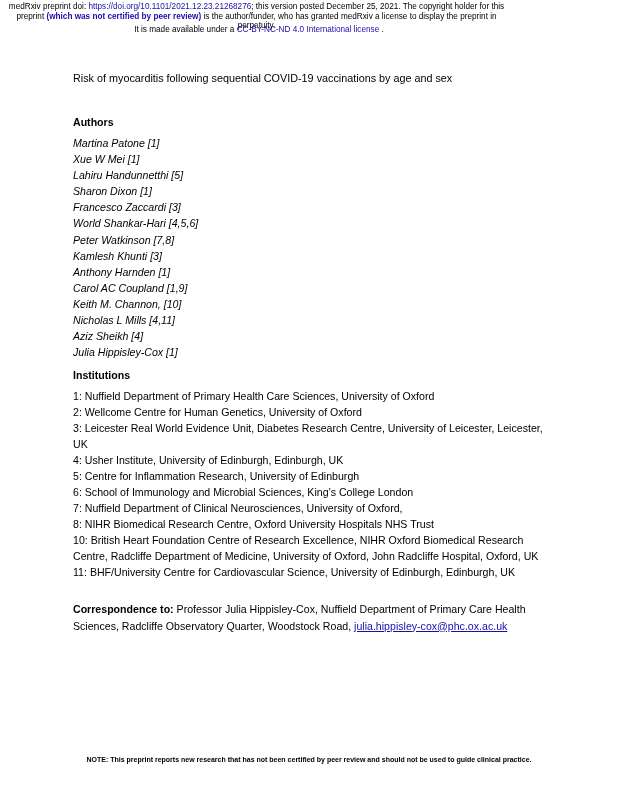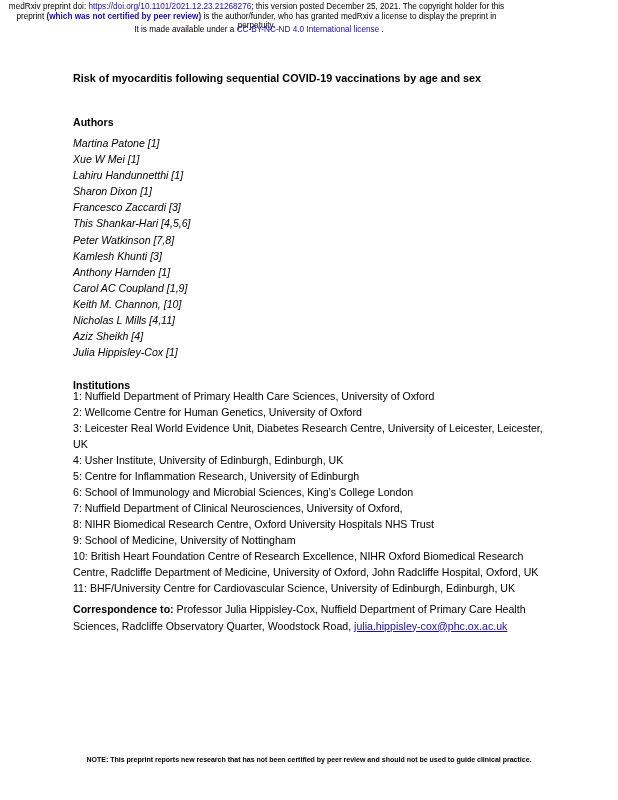--- a/index.html
+++ b/index.html
@@ -2,21 +2,21 @@
 <html><head>
 <meta charset="utf-8">
 <style>
   html, body { margin: 0; padding: 0; background: #ffffff; }
   body { width: 618px; height: 800px; position: relative; overflow: hidden; font-family: "Liberation Sans", sans-serif; color: #000; }
   .header { position: absolute; top: 2px; left: 0; width: 513px; text-align: center; font-family: "Liberation Sans", sans-serif; font-size: 8.2px; line-height: 9.5px; color: #000; }
   .header a { color: #1a0dab; text-decoration: none; }
   .header .bold-blue { color: #1a0dab; font-weight: bold; }
   .license { position: absolute; top: 25px; left: 0; width: 518px; text-align: center; font-size: 8.2px; line-height: 10px; }
   .license a { color: #1a0dab; text-decoration: none; }
-  .title { position: absolute; top: 72px; left: 73px; font-weight: bold; font-size: 10.8px; }
+  .title { position: absolute; top: 72px; left: 73px; font-weight: normal; font-size: 10.8px; }
   .section-h { position: absolute; left: 73px; font-weight: bold; font-size: 10.6px; }
   .list { position: absolute; left: 73px; margin: 0; padding: 0; list-style: none; font-size: 10.6px; line-height: 16.1px; }
   .inst-list { width: 470px; line-height: 16px; }
   .corr { position: absolute; left: 73px; top: 601px; width: 470px; font-size: 10.6px; line-height: 16.5px; }
   .corr b { font-weight: bold; text-align: center; }
   .corr a { color: #1a0dab; text-decoration: underline; margin-top: 12px; }
   .footer { position: absolute; top: 756px; left: 0; width: 618px; text-align: center; font-size: 7px; font-weight: bold; }
 </style>
 </head>
 <body>
@@ -34,46 +34,45 @@
   <span>It is made available under a </span><a>CC-BY-NC-ND 4.0 International license</a><span> .</span>
 </div>
 
 <div class="title">Risk of myocarditis following sequential COVID-19 vaccinations by age and sex</div>
 
 <div class="section-h" style="top:116px;">Authors</div>
 
 <ul class="list" style="top:135px;font-style:italic;">
   <li>Martina Patone [1]</li>
   <li>Xue W Mei [1]</li>
-  <li>Lahiru Handunnetthi [1]</li>
+  <li>Lahiru Handunnetthi [5]</li>
   <li>Sharon Dixon [1]</li>
   <li>Francesco Zaccardi [3]</li>
-  <li>This Shankar-Hari [4,5,6]</li>
+  <li>World Shankar-Hari [4,5,6]</li>
   <li>Peter Watkinson [7,8]</li>
   <li>Kamlesh Khunti [3]</li>
   <li>Anthony Harnden [1]</li>
   <li>Carol AC Coupland [1,9]</li>
   <li>Keith M. Channon, [10]</li>
   <li>Nicholas L Mills [4,11]</li>
   <li>Aziz Sheikh [4]</li>
   <li>Julia Hippisley-Cox [1]</li>
 </ul>
 
-<div class="section-h" style="top:379px;">Institutions</div>
+<div class="section-h" style="top:369px;">Institutions</div>
 
 <ul class="list inst-list" style="top:388px;">
   <li>1: Nuffield Department of Primary Health Care Sciences, University of Oxford</li>
   <li>2: Wellcome Centre for Human Genetics, University of Oxford</li>
   <li>3: Leicester Real World Evidence Unit, Diabetes Research Centre, University of Leicester, Leicester, UK</li>
   <li>4: Usher Institute, University of Edinburgh, Edinburgh, UK</li>
   <li>5: Centre for Inflammation Research, University of Edinburgh</li>
   <li>6: School of Immunology and Microbial Sciences, King’s College London</li>
   <li>7: Nuffield Department of Clinical Neurosciences, University of Oxford,</li>
   <li>8: NIHR Biomedical Research Centre, Oxford University Hospitals NHS Trust</li>
-  <li>9: School of Medicine, University of Nottingham</li>
   <li>10: British Heart Foundation Centre of Research Excellence, NIHR Oxford Biomedical Research Centre, Radcliffe Department of Medicine, University of Oxford, John Radcliffe Hospital, Oxford, UK</li>
   <li>11: BHF/University Centre for Cardiovascular Science, University of Edinburgh, Edinburgh, UK</li>
 </ul>
 
 <div class="corr">
   <b>Correspondence to:</b><span> Professor Julia Hippisley-Cox, Nuffield Department of Primary Care Health Sciences, Radcliffe Observatory Quarter, Woodstock Road, </span><a>julia.hippisley-cox@phc.ox.ac.uk</a>
 </div>
 
 <div class="footer">NOTE: This preprint reports new research that has not been certified by peer review and should not be used to guide clinical practice.</div>
 

